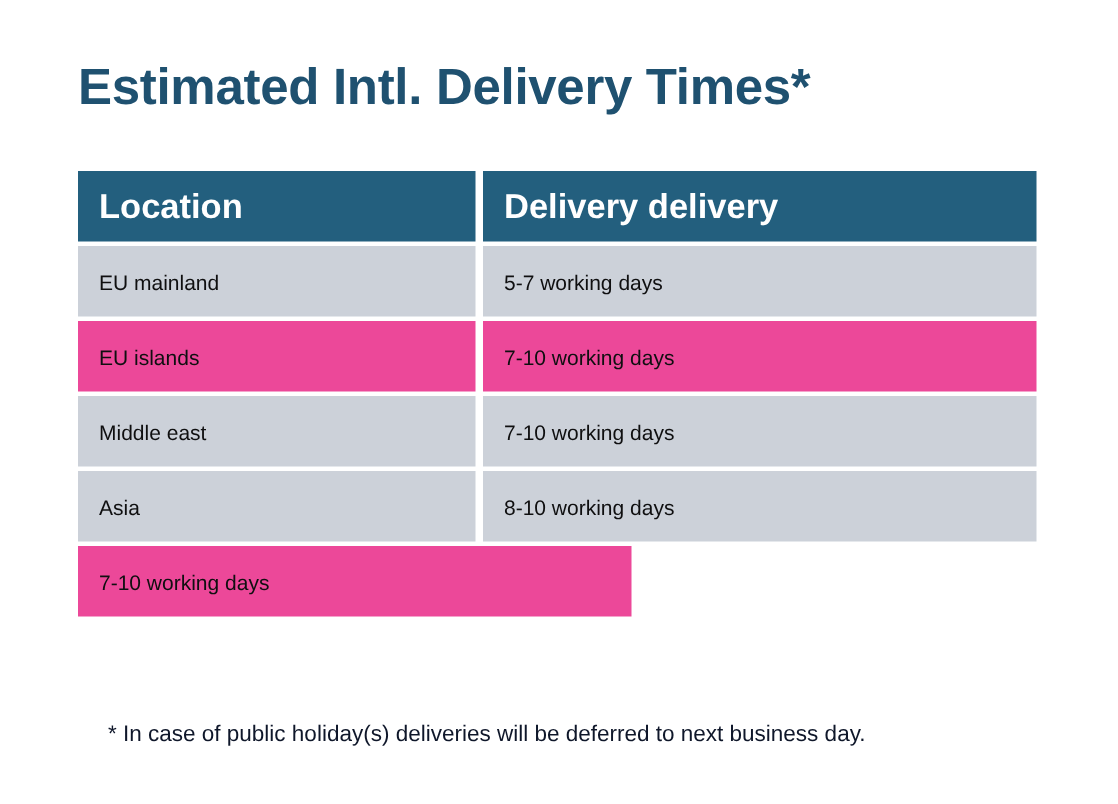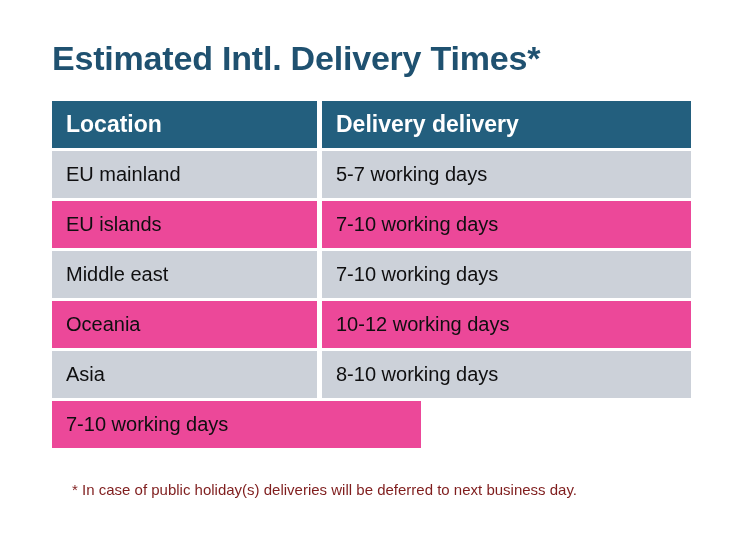--- a/index.html
+++ b/index.html
@@ -32,37 +32,37 @@
     font-weight: 700;
     letter-spacing: -0.2px;
     color: #1f5170;
     line-height: 44px;
     white-space: nowrap;
   }
 
   .table {
     position: absolute;
     left: 52px;
-    top: 101px;
+    top: 114px;
     width: 639px;
   }
 
   .row {
     display: flex;
     width: 100%;
     margin-bottom: 3px;
   }
 
   .cell {
     box-sizing: border-box;
     display: flex;
     align-items: center;
     height: 47px;
     padding-left: 14px;
-    font-size: 20px;
+    font-size: 14px;
     color: #0f0f10;
     white-space: nowrap;
     overflow: hidden;
   }
 
   .cell.c1 { width: 265px; margin-right: 5px; }
   .cell.c2 { width: 369px; }
 
   .row.header .cell {
     background: #235f7e;
@@ -73,21 +73,21 @@
   }
 
   .row.dark .cell   { background: #ccd1d9; }
   .row.light .cell  { background: #ec4899; }
 
   .footnote {
     position: absolute;
     left: 72px;
     top: 480px;
     font-size: 15px;
-    color: #7f1d1d;
+    color: #0f172a;
     line-height: 20px;
     white-space: nowrap;
   }
 </style>
 </head>
 <body>
 
 <div class="page">
 
   <div class="title">Estimated Intl. Delivery Times*</div>
@@ -107,24 +107,20 @@
     <div class="row light">
       <div class="cell c1">EU islands</div>
       <div class="cell c2">7-10 working days</div>
     </div>
 
     <div class="row dark">
       <div class="cell c1">Middle east</div>
       <div class="cell c2">7-10 working days</div>
     </div>
 
-    <div class="row light">
-      <div class="cell c1">Oceania</div>
-      <div class="cell c2">10-12 working days</div>
-    </div>
 
     <div class="row dark">
       <div class="cell c1">Asia</div>
       <div class="cell c2">8-10 working days</div>
     </div>
 
     <div class="row light">
       <div class="cell c2">7-10 working days</div>
     </div>
 

